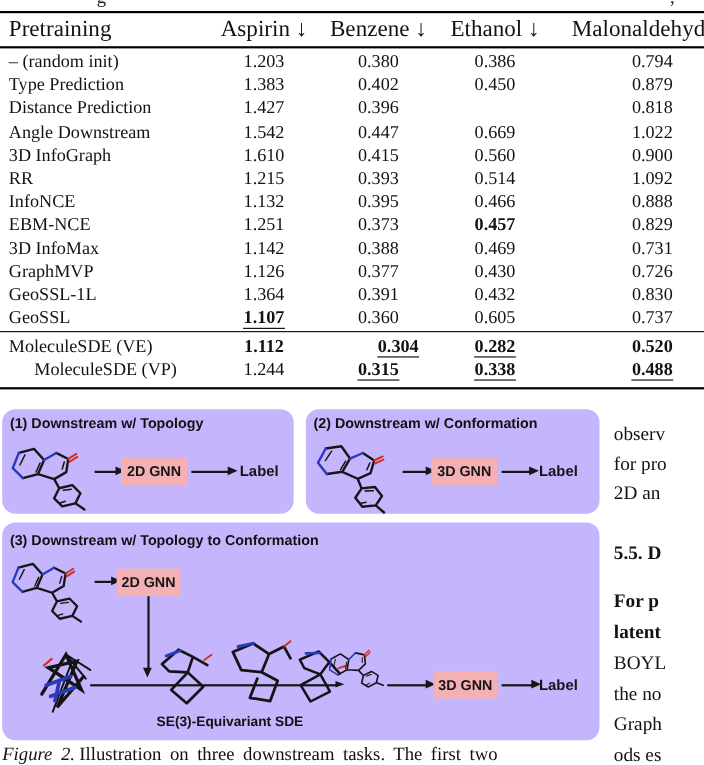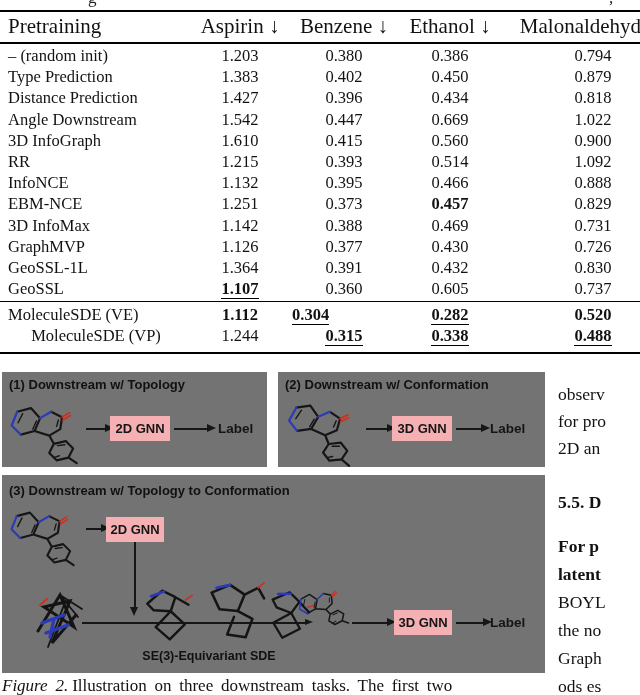--- a/index.html
+++ b/index.html
@@ -8,21 +8,21 @@
   
   .rule{position:absolute;left:0;width:640px;background:#000;}
   .frag{position:absolute;top:-12px;font:17px "Liberation Serif",serif;color:#222;}
   .thead .tcell{position:absolute;top:0;font-size:21px;white-space:nowrap;}
   .trow{position:relative;height:21.2px;}
   .tcell{position:absolute;top:0;font-size:16.5px;line-height:20px;white-space:nowrap;}
   .tcell.b{font-weight:700;}
   .tcell .u{border-bottom:1.6px solid #000;padding-bottom:0;}
   .tcell.bu{font-weight:700;}
   
-  .panel{position:absolute;background:#737373;}
+  .panel{position:absolute;background:#c4b5fd;border-radius:12px;}
   .ptitle{position:absolute;left:7px;top:5px;font:700 13px "Liberation Sans",sans-serif;color:#111;white-space:nowrap;}
   .gnn{position:absolute;background:#f4b0b2;display:flex;align-items:center;justify-content:center;
        font:700 13px "Liberation Sans",sans-serif;color:#151515;}
   .outlabel{position:absolute;font:700 13.5px "Liberation Sans",sans-serif;color:#151515;}
   .harrow{position:absolute;height:2px;background:#161616;}
   .harrow:after{content:"";position:absolute;right:-8px;top:-3.6px;width:0;height:0;
        border-left:9px solid #161616;border-top:4.6px solid transparent;border-bottom:4.6px solid transparent;}
   .harrow.thin{height:1.5px;}
   .harrow.thin:after{right:-7px;top:-3.1px;border-left:8px solid #161616;border-top:3.8px solid transparent;border-bottom:3.8px solid transparent;}
   .varrow{position:absolute;width:2px;background:#161616;}
@@ -71,21 +71,20 @@
         <span class="tcell" style="left: 8px; width: 176px; text-align: left;">Type Prediction</span>
         <span class="tcell" style="left: 185px; width: 110px; text-align: center;">1.383</span>
         <span class="tcell" style="left: 292px; width: 104px; text-align: center;">0.402</span>
         <span class="tcell" style="left: 398px; width: 104px; text-align: center;">0.450</span>
         <span class="tcell" style="left: 518px; width: 150px; text-align: center;">0.879</span>
       </div>
       <div class="trow">
         <span class="tcell" style="left: 8px; width: 176px; text-align: left;">Distance Prediction</span>
         <span class="tcell" style="left: 185px; width: 110px; text-align: center;">1.427</span>
         <span class="tcell" style="left: 292px; width: 104px; text-align: center;">0.396</span>
-        <span class="tcell" style="left: 398px; width: 104px; text-align: center;">0.434</span>
         <span class="tcell" style="left: 518px; width: 150px; text-align: center;">0.818</span>
       </div>
       <div class="trow">
         <span class="tcell" style="left: 8px; width: 176px; text-align: left;">Angle Downstream</span>
         <span class="tcell" style="left: 185px; width: 110px; text-align: center;">1.542</span>
         <span class="tcell" style="left: 292px; width: 104px; text-align: center;">0.447</span>
         <span class="tcell" style="left: 398px; width: 104px; text-align: center;">0.669</span>
         <span class="tcell" style="left: 518px; width: 150px; text-align: center;">1.022</span>
       </div>
       <div class="trow">
@@ -142,21 +141,21 @@
         <span class="tcell bu" style="left: 185px; width: 110px; text-align: center;"><span class="u">1.107</span></span>
         <span class="tcell" style="left: 292px; width: 104px; text-align: center;">0.360</span>
         <span class="tcell" style="left: 398px; width: 104px; text-align: center;">0.605</span>
         <span class="tcell" style="left: 518px; width: 150px; text-align: center;">0.737</span>
       </div>
     </div>
   <div id="tfoot" style="position:absolute;top:305px;left:0;width:640px;">
       <div class="trow">
         <span class="tcell" style="left: 8px; width: 176px; text-align: left;">MoleculeSDE (VE)</span>
         <span class="tcell b" style="left: 185px; width: 110px; text-align: center;">1.112</span>
-        <span class="tcell bu" style="left: 292px; width: 104px; "><span class="u">0.304</span></span>
+        <span class="tcell bu" style="left: 310px; width: 104px; text-align: center;"><span class="u">0.304</span></span>
         <span class="tcell bu" style="left: 398px; width: 104px; text-align: center;"><span class="u">0.282</span></span>
         <span class="tcell b" style="left: 518px; width: 150px; text-align: center;">0.520</span>
       </div>
       <div class="trow">
         <span class="tcell" style="left: 8px; width: 176px; text-align: center;">MoleculeSDE (VP)</span>
         <span class="tcell" style="left: 185px; width: 110px; text-align: center;">1.244</span>
         <span class="tcell bu" style="left: 292px; width: 104px; text-align: center;"><span class="u">0.315</span></span>
         <span class="tcell bu" style="left: 398px; width: 104px; text-align: center;"><span class="u">0.338</span></span>
         <span class="tcell bu" style="left: 518px; width: 150px; text-align: center;"><span class="u">0.488</span></span>
       </div>

